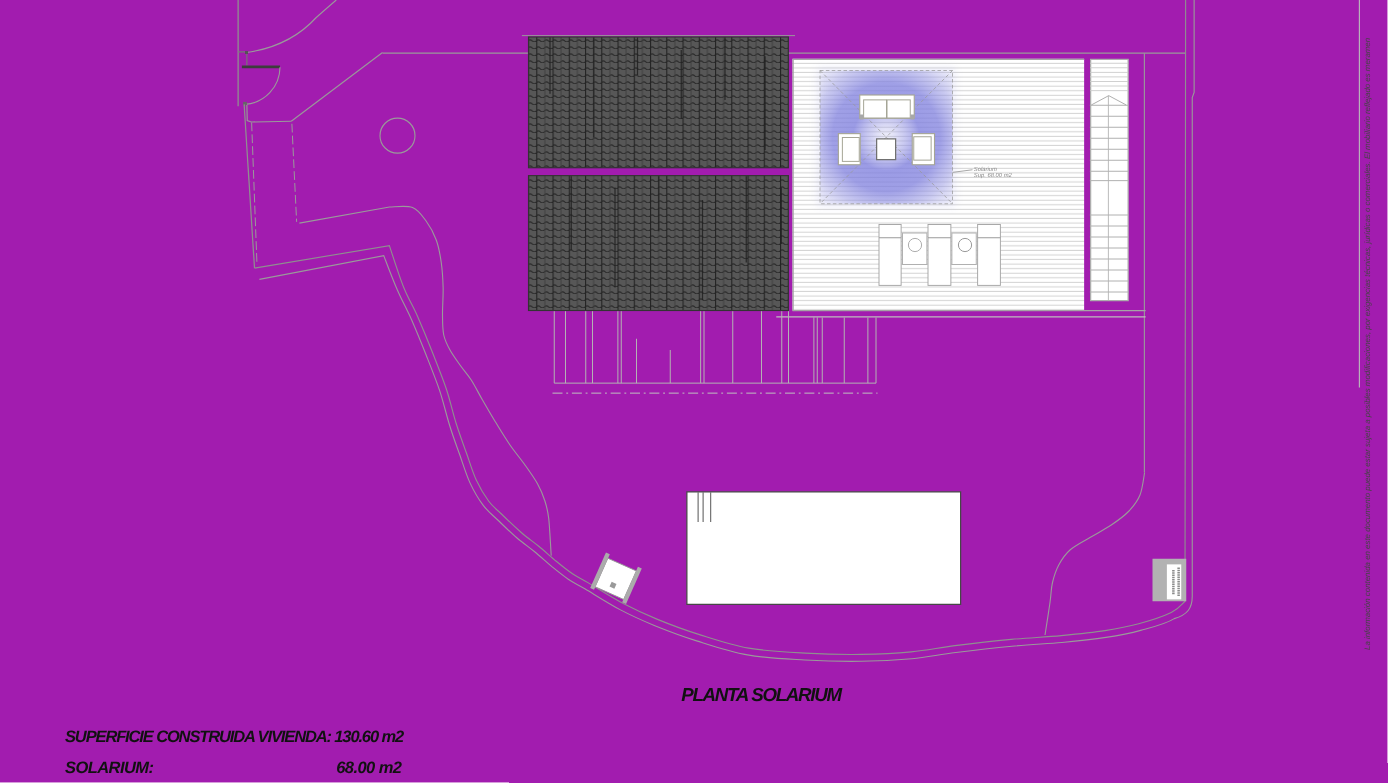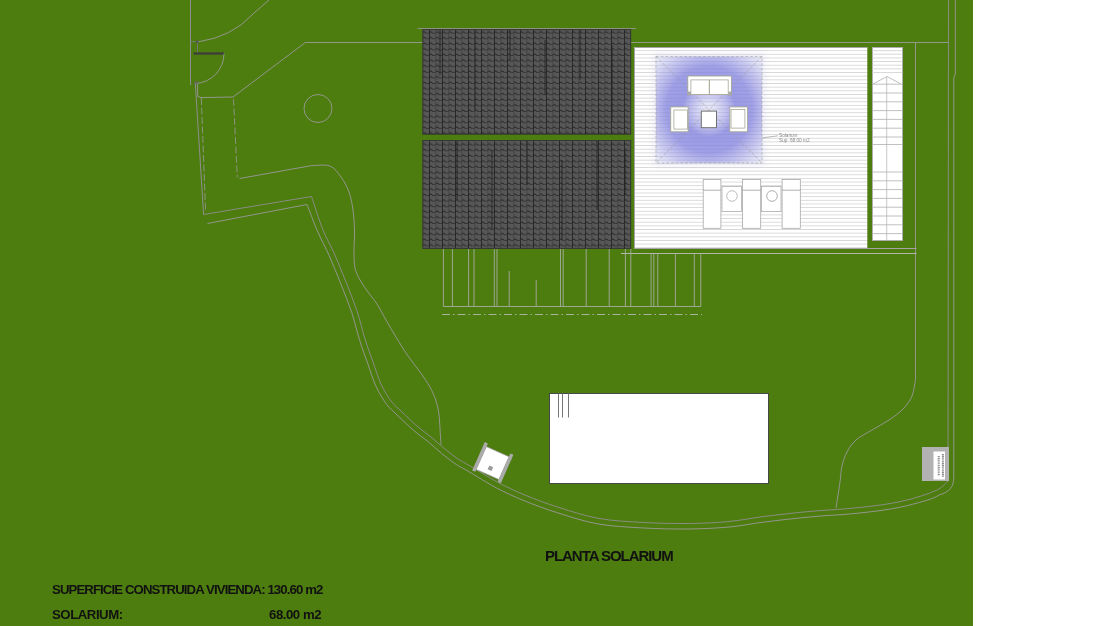--- a/index.html
+++ b/index.html
@@ -1,17 +1,17 @@
 <!DOCTYPE html>
 <html><head>
 <meta charset="utf-8">
 <style>
   html,body{margin:0;padding:0;background:#ffffff;}
-  #page{position:relative;width:973px;height:626px;background:#4d7c0f;overflow:hidden;
-        font-family:"Liberation Sans", sans-serif;}
+  #page{position:relative;width:1110px;height:626px;background:#a21caf;overflow:hidden;
+        font-family:"Liberation Sans", sans-serif;font-style:italic;}
   svg{position:absolute;left:0;top:0;}
 </style>
 </head>
 <body>
 <div id="page">
 <svg width="1110" height="626" viewBox="0 0 1110 626">
 <defs>
 
   <pattern id="tile" width="13" height="5.6" patternUnits="userSpaceOnUse">
     <rect width="13" height="5.6" fill="#575757"></rect>

